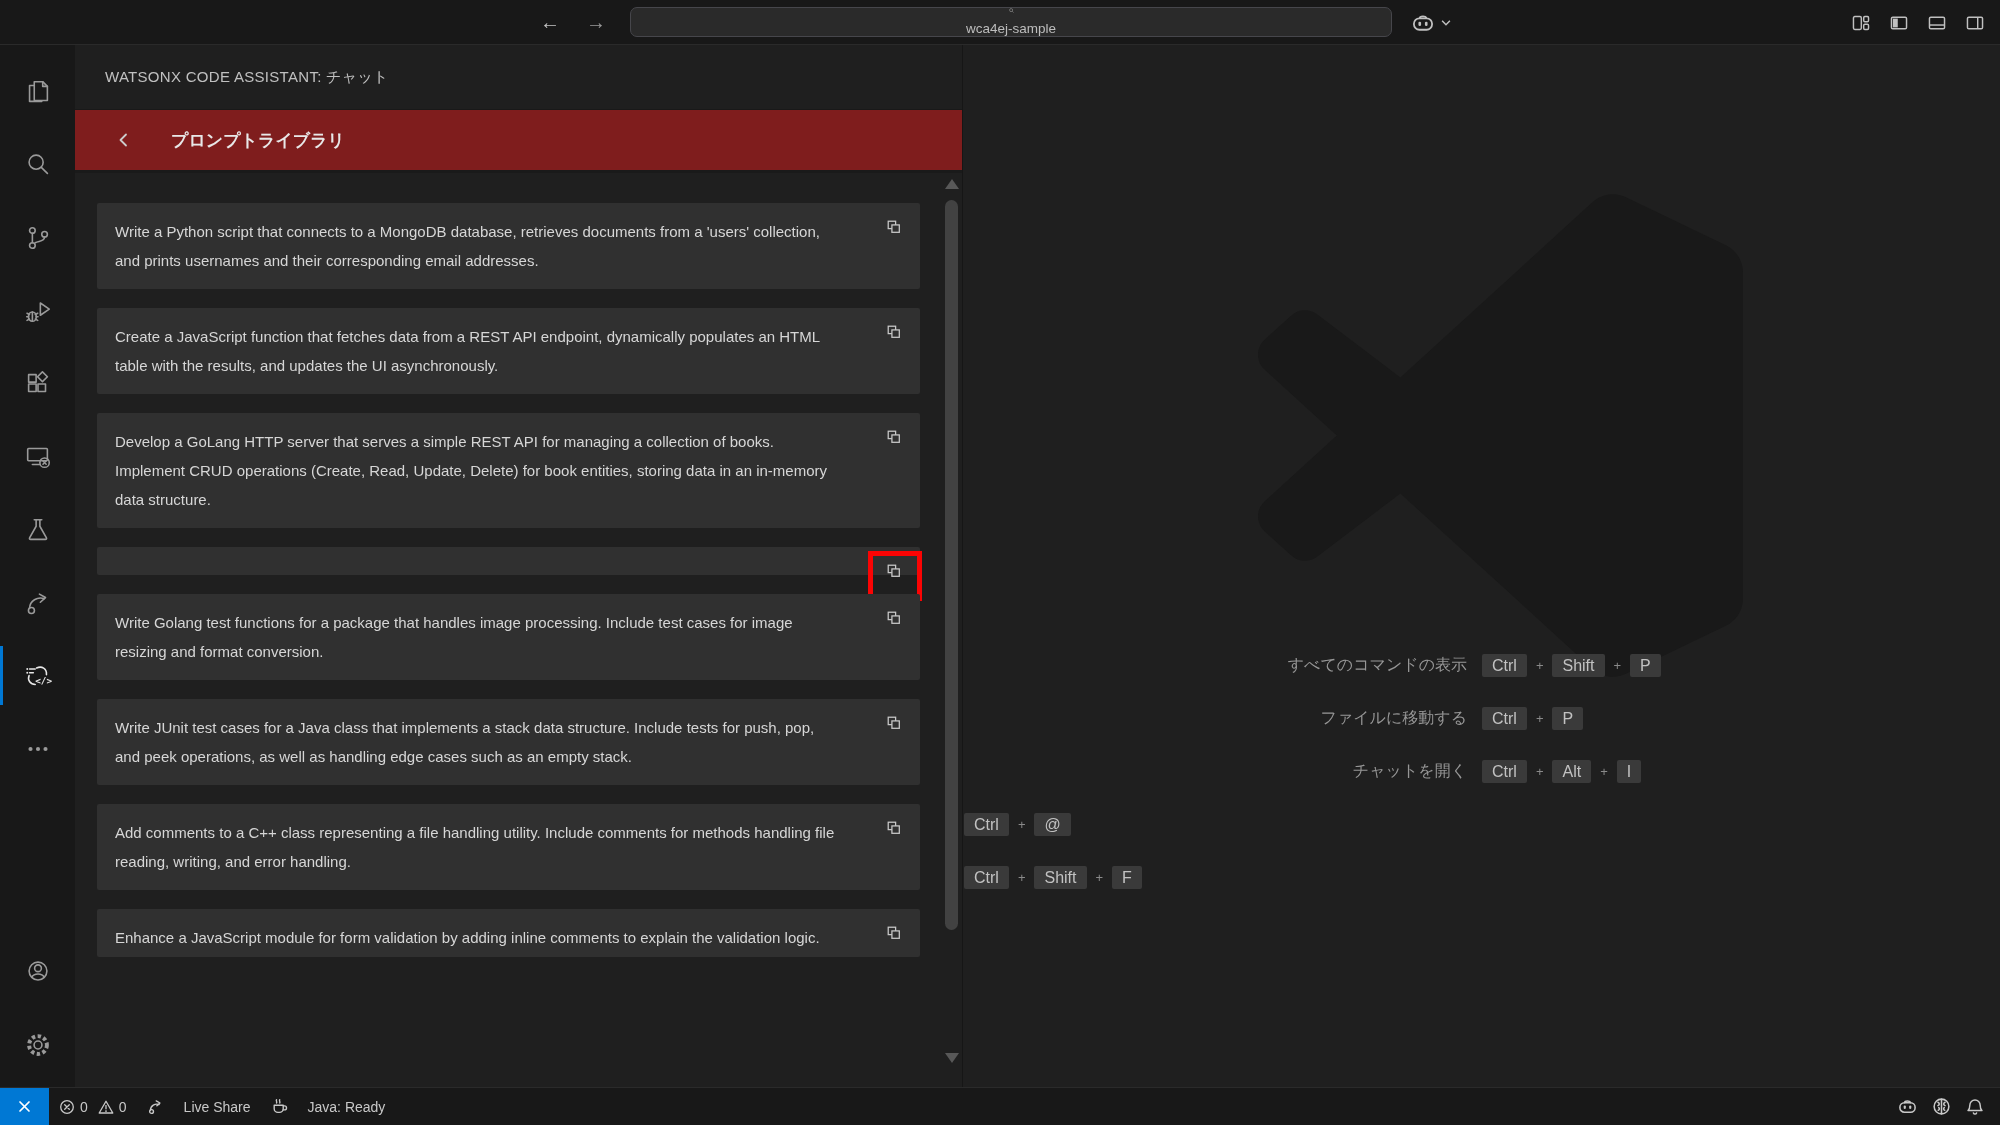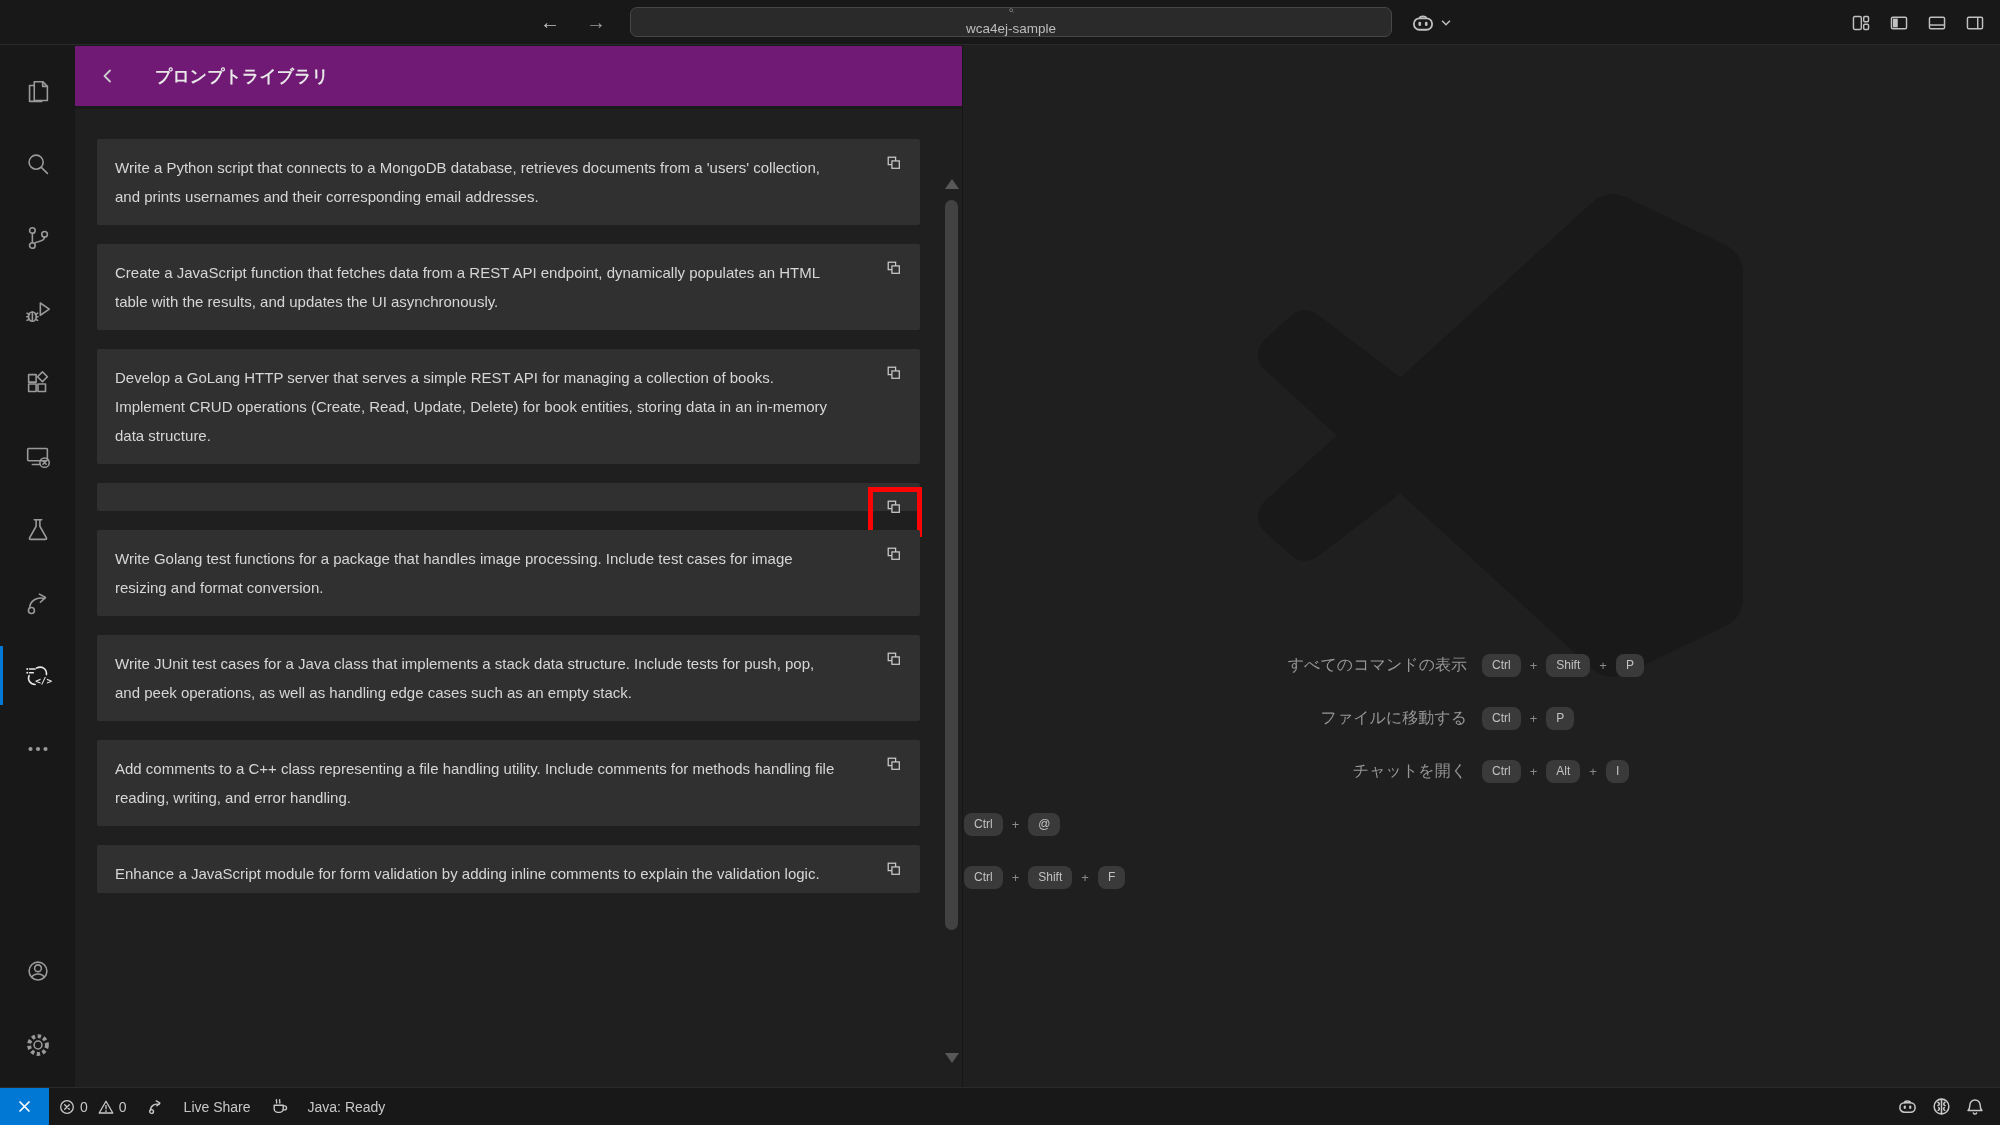--- a/index.html
+++ b/index.html
@@ -29,22 +29,22 @@
   .ai{stroke:#9a9a9a;stroke-width:1.7;fill:none;stroke-linecap:round;stroke-linejoin:round;}
   .aif{fill:#9a9a9a;stroke:none;}
   .aiw{stroke:#e8e8e8;stroke-width:1.7;fill:none;stroke-linecap:round;stroke-linejoin:round;}
   .aif2{fill:#e8e8e8;stroke:none;}
 
   
   .sidebar{position:absolute;top:45px;left:75px;width:888px;height:1042px;background:#1f1f1f;
            border-right:1px solid #161616;box-sizing:border-box;overflow:hidden;}
   .pane-title{height:64px;display:flex;align-items:center;padding-left:30px;font-size:15px;
               color:#c0c0c0;letter-spacing:.3px;}
-  .library-header{height:64px;background:#701a75;border-top:1px solid #191919;border-bottom:3px solid #1a1a1a;
-              display:flex;align-items:center;gap:38px;padding-left:24px;box-sizing:border-box;}
+  .library-header{height:64px;background:#7f1d1d;border-top:1px solid #191919;border-bottom:3px solid #1a1a1a;
+              display:flex;align-items:center;gap:38px;padding-left:40px;box-sizing:border-box;}
   .library-title{font-size:17px;font-weight:700;color:#e8e8e8;}
   .prompt-list{padding:30px 0 0 22px;}
   .card{position:relative;width:823px;background:#303030;border-radius:2px;
         padding:14px 78px 14px 18px;box-sizing:border-box;margin-bottom:19px;
         font-size:15px;line-height:29px;color:#d6d6d6;}
   .card.clipped{height:48px;overflow:hidden;margin-bottom:0;}
   .copy-btn{position:absolute;top:11px;right:15px;width:24px;height:24px;display:flex;
             align-items:center;justify-content:center;cursor:pointer;}
   .ci{stroke:#c8c8c8;stroke-width:1.2;fill:none;}
   .cif{fill:#303030;stroke:#c8c8c8;stroke-width:1.2;}
@@ -57,21 +57,21 @@
   .sb-down{position:absolute;top:1008px;right:3px;width:0;height:0;
          border-left:7px solid transparent;border-right:7px solid transparent;border-top:10px solid #585858;}
 
   
   .editor{position:absolute;top:45px;left:964px;width:1036px;height:1042px;background:#1f1f1f;overflow:hidden;}
   .watermark{position:absolute;left:294px;top:148px;width:485px;height:485px;}
   .shortcuts{position:absolute;top:607px;left:0;width:100%;display:flex;flex-direction:column;gap:27px;}
   .sc-row{display:flex;align-items:center;height:26px;font-size:16px;color:#969696;}
   .sc-label{width:50%;text-align:right;padding-right:15px;box-sizing:border-box;}
   .sc-keys{width:50%;display:flex;align-items:center;gap:9px;}
-  .kbd{background:#3a3a3a;border-radius:8px;padding:3px 10px;font-size:12px;color:#c2c2c2;line-height:17px;}
+  .kbd{background:#3a3a3a;border-radius:2px;padding:3px 10px;font-size:16px;color:#c2c2c2;line-height:17px;}
   .plus{color:#8a8a8a;font-size:13px;}
 
   
   .statusbar{position:absolute;bottom:0;left:0;width:2000px;height:38px;background:#181818;
              border-top:1px solid #2a2a2a;display:flex;align-items:center;box-sizing:border-box;
              font-size:14px;color:#c8c8c8;}
   .remote{width:49px;height:100%;background:#0078d4;display:flex;align-items:center;justify-content:center;}
   .sbi{stroke:#c8c8c8;stroke-width:1.3;fill:none;stroke-linecap:round;stroke-linejoin:round;}
   .sbif{fill:#c8c8c8;stroke:none;}
   .sb-item{display:flex;align-items:center;gap:20px;padding:0 10px;height:100%;cursor:pointer;}
@@ -214,20 +214,21 @@
     </div>
     <div class="ab-item">
       <svg width="30" height="30" viewBox="0 0 32 32">
         <circle cx="16" cy="16" r="9.5" fill="none" stroke="#9a9a9a" stroke-width="4.2" stroke-dasharray="3.6 2.7"></circle>
         <circle class="ai" cx="16" cy="16" r="4.2"></circle>
       </svg>
     </div>
   </nav>
 
   <aside class="sidebar">
+    <div class="pane-title">WATSONX CODE ASSISTANT: チャット</div>
 
     <div class="library-header">
       <svg width="18" height="18" viewBox="0 0 18 18">
         <path d="M11 3.5 5.5 9 11 14.5" fill="none" stroke="#cccccc" stroke-width="1.8" stroke-linecap="round" stroke-linejoin="round"></path>
       </svg>
       <span class="library-title">プロンプトライブラリ</span>
     </div>
 
     <div class="prompt-list">
 

